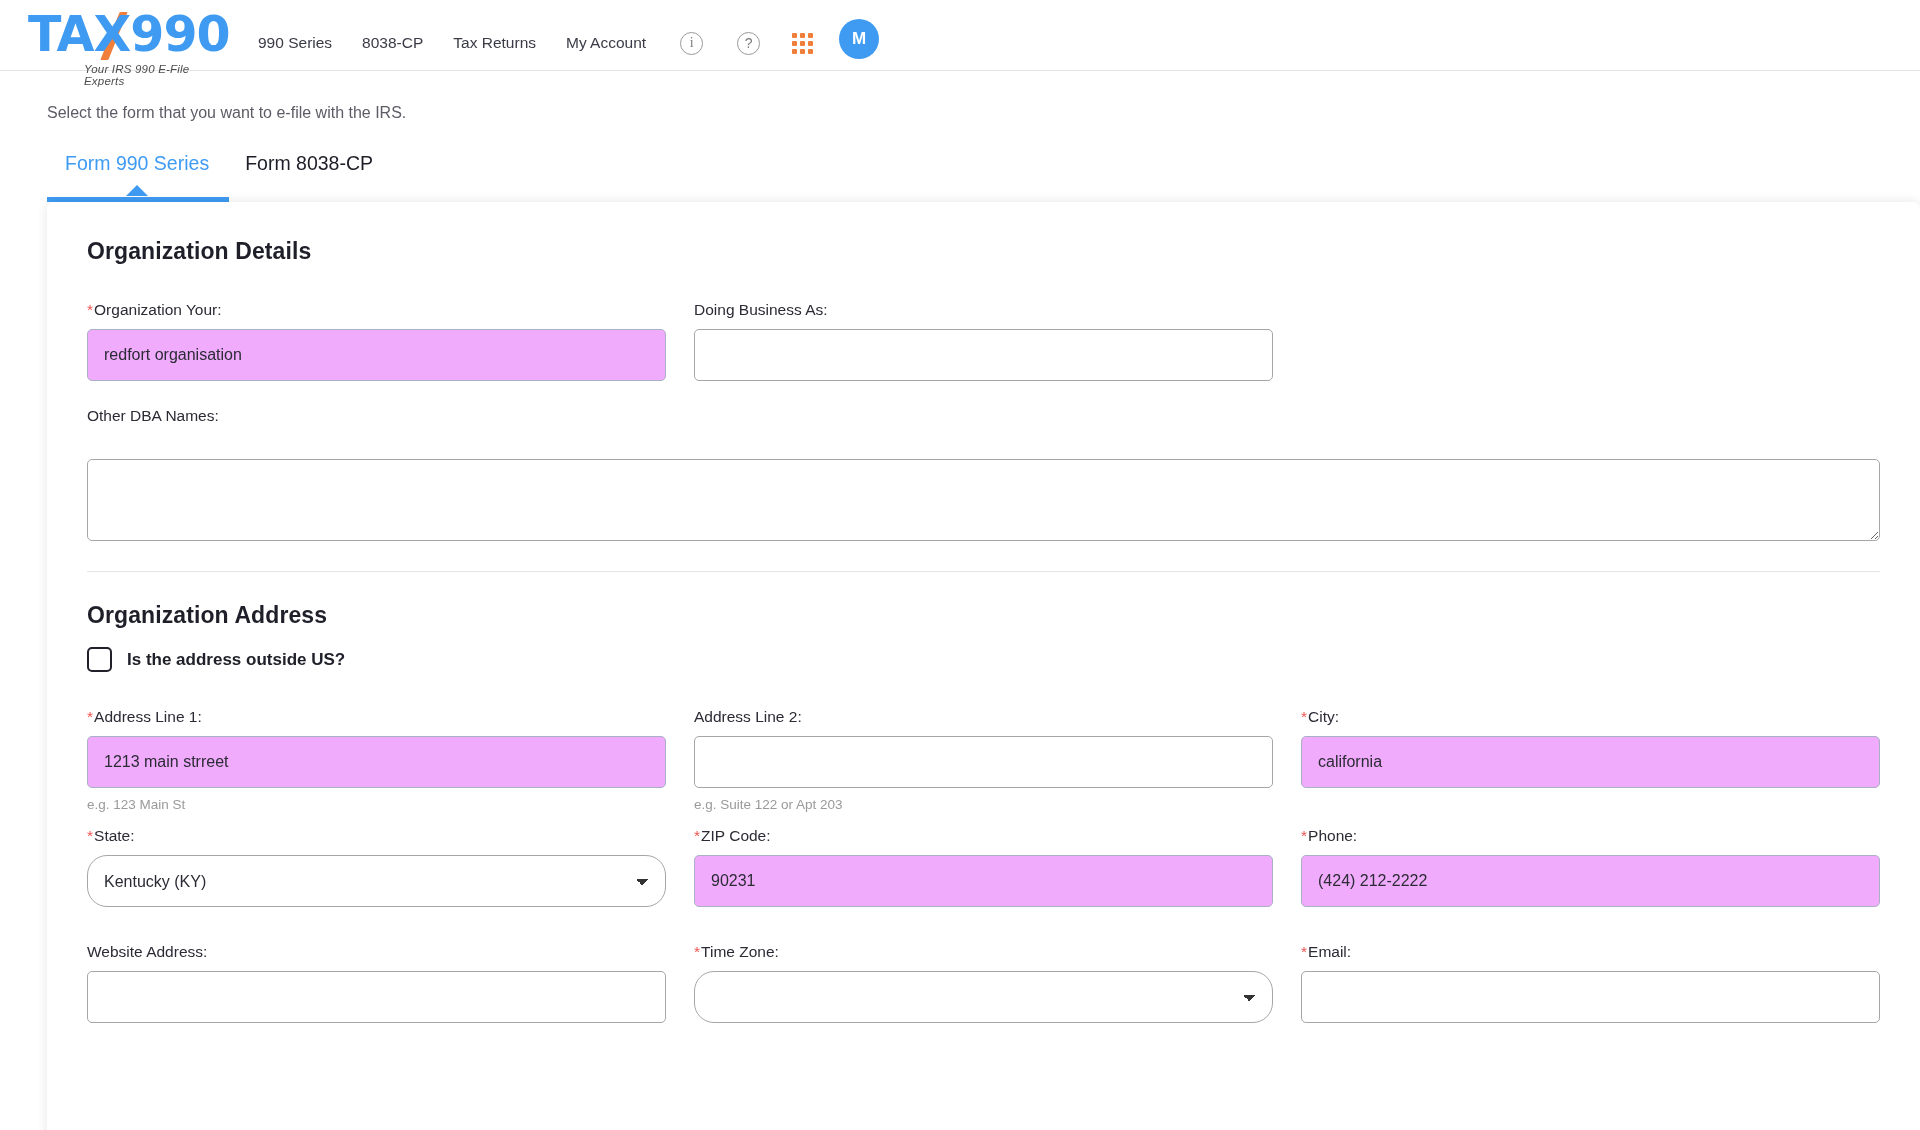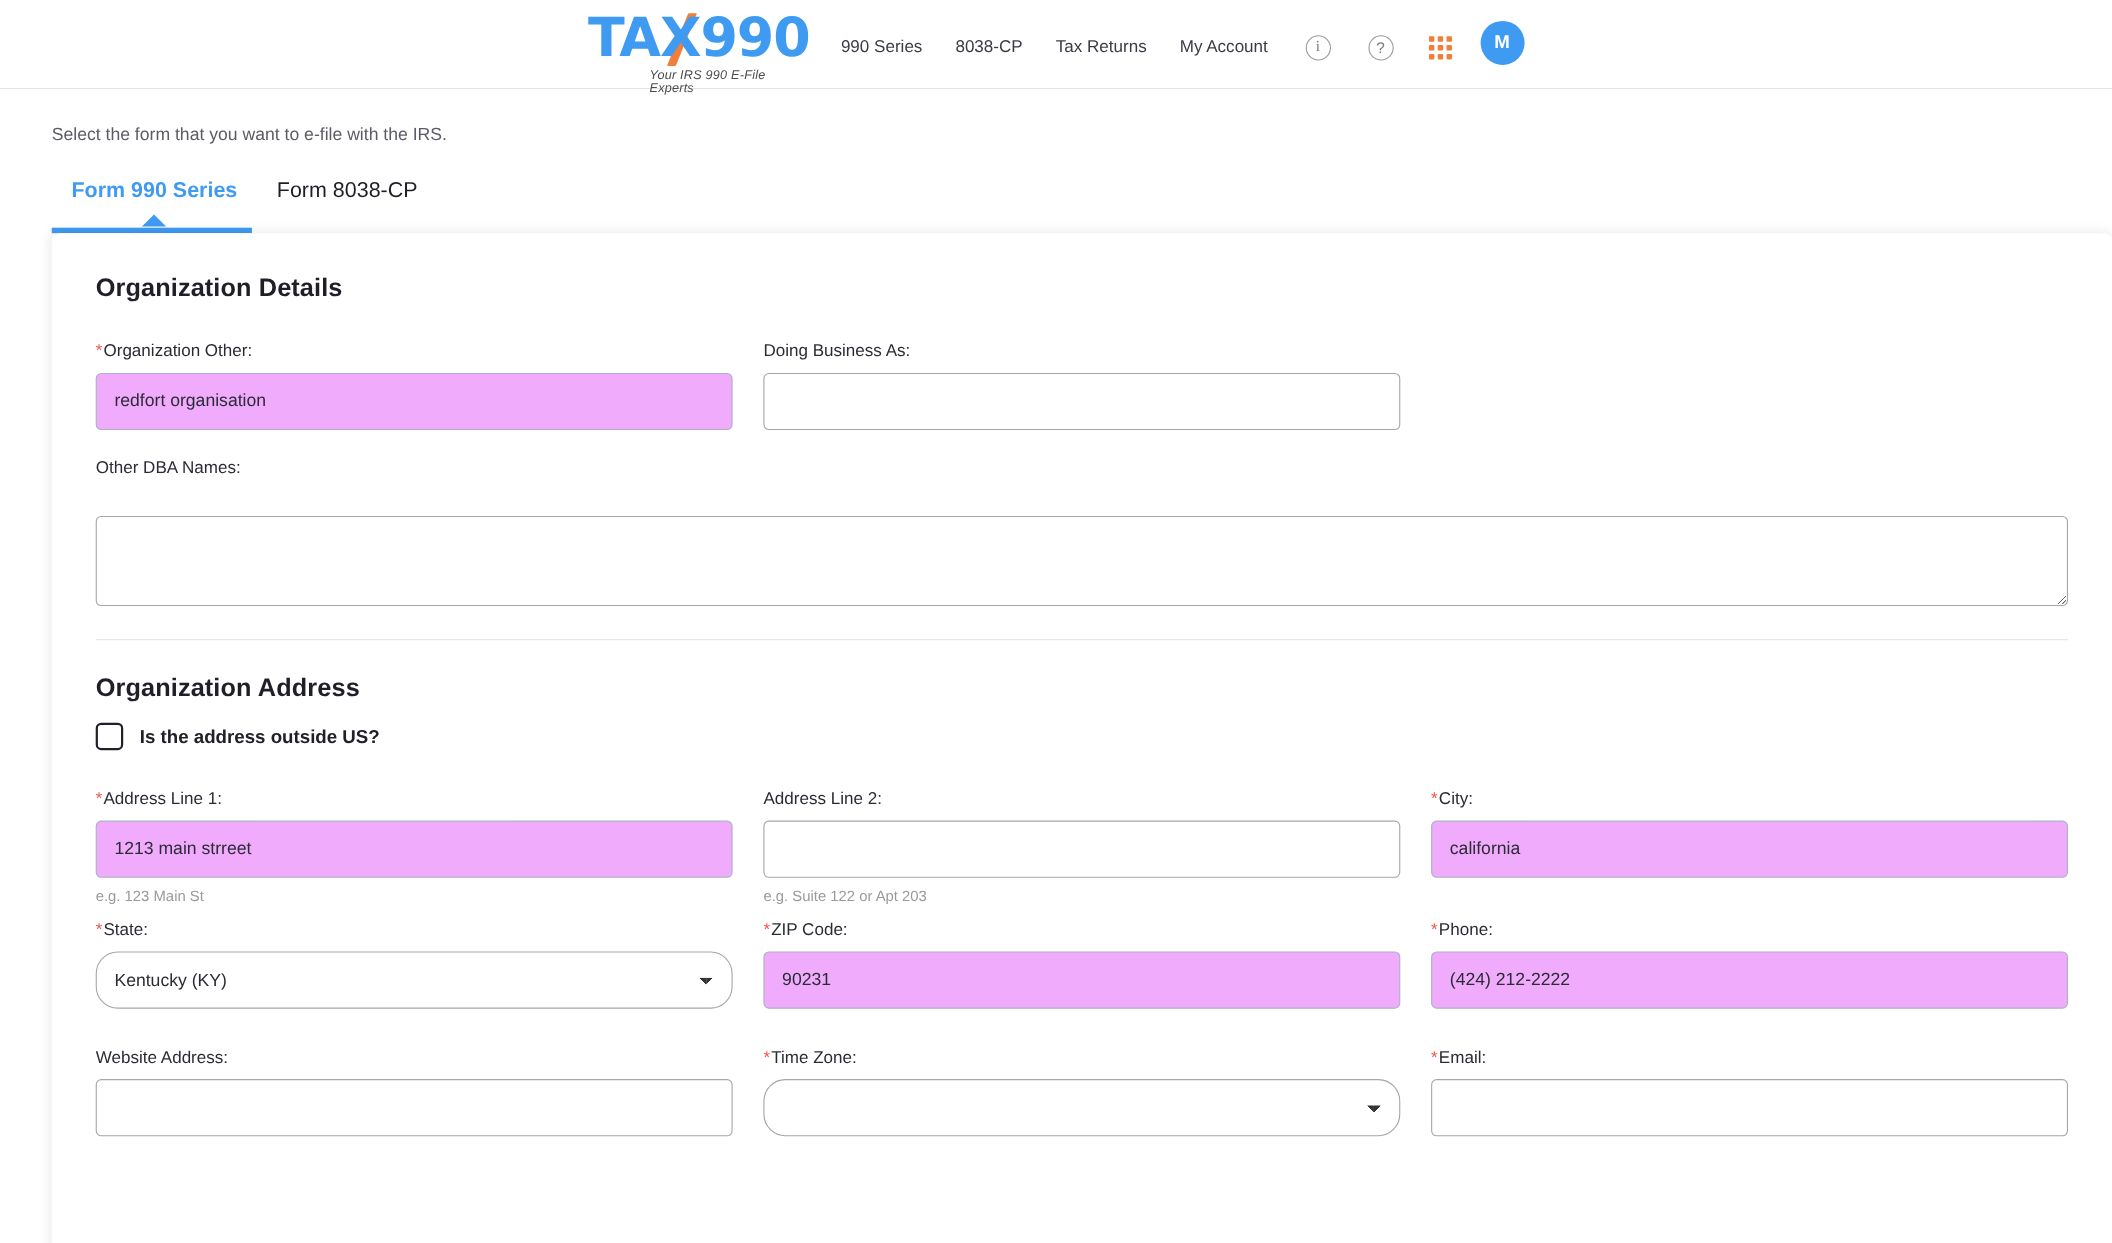--- a/index.html
+++ b/index.html
@@ -7,26 +7,26 @@
     margin: 0; padding: 0;
     width: 1920px; height: 1130px;
     background: #ffffff;
     font-family: "Liberation Sans", sans-serif;
     overflow: hidden;
   }
 
   
   .header {
     position: relative;
-    height: 81px;
+    height: 71px;
     background: #ffffff;
     border-bottom: 1px solid #e3e3e3;
     display: flex;
     align-items: flex-start;
-    justify-content: center;
+    justify-content: flex-start;
   }
   .logo-wrap {
     margin-left: 28px;
     margin-top: 8px;
     position: relative;
     width: 200px;
     height: 78px;
   }
   .logo-text {
     font-size: 49px;
@@ -120,21 +120,21 @@
     gap: 0;
     position: relative;
   }
   .tab {
     font-size: 19.5px;
     color: #1e1e28;
     padding: 0 18px 18px 18px;
     cursor: pointer;
     position: relative;
   }
-  .tab.active { color: #3f9bf2; font-weight: 700; }
+  .tab.active { color: #3f9bf2; font-weight: 400; }
   .tab.active:after {
     content: "";
     position: absolute;
     left: 50%; margin-left: -11px;
     bottom: -3px;
     width: 0; height: 0;
     border-left: 11px solid transparent;
     border-right: 11px solid transparent;
     border-bottom: 11px solid #3f9bf2;
   }
@@ -301,21 +301,21 @@
   </div>
 
   <div class="card">
 
     <div class="section-title">Organization Details</div>
 
     <div class="gap-lg"></div>
 
     <div class="row">
       <div class="field col3">
-        <div class="label"><span class="req">*</span><span>Organization Other:</span></div>
+        <div class="label"><span class="req">*</span><span>Organization Your:</span></div>
         <input class="input filled" type="text" value="redfort organisation" style="">
       </div>
       <div class="field col3">
         <div class="label">Doing Business As:</div>
         <input class="input" type="text" value="" style="">
       </div>
       <div class="field col3"></div>
     </div>
 
     <div class="gap-md"></div>

